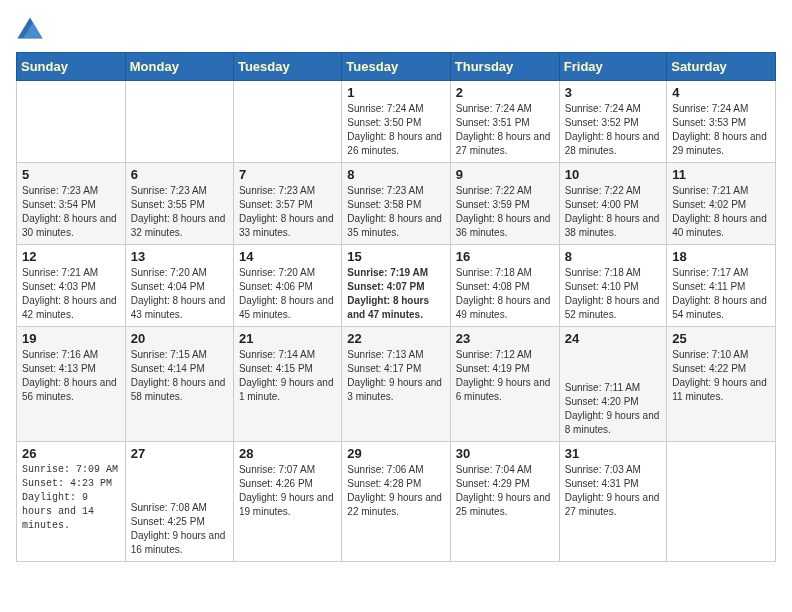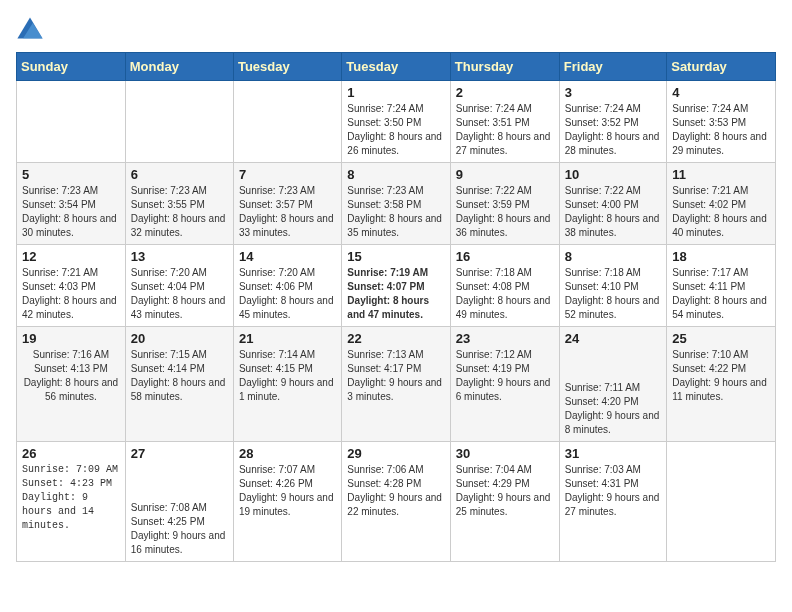--- a/index.html
+++ b/index.html
@@ -244,21 +244,21 @@
         <td>
           <div class="day-num">18</div>
           <div class="day-info" style="white-space: pre-line;">Sunrise: 7:17 AM
 Sunset: 4:11 PM
 Daylight: 8 hours and 54 minutes.</div>
         </td>
       </tr>
       <tr>
         <td>
           <div class="day-num">19</div>
-          <div class="day-info" style="white-space: pre-line; text-align: center;">Sunrise: 7:16 AM
+          <div class="day-info" style="white-space: pre-line;">Sunrise: 7:16 AM
 Sunset: 4:13 PM
 Daylight: 8 hours and 56 minutes.</div>
         </td>
         <td>
           <div class="day-num">20</div>
           <div class="day-info" style="white-space: pre-line;">Sunrise: 7:15 AM
 Sunset: 4:14 PM
 Daylight: 8 hours and 58 minutes.</div>
         </td>
         <td>

